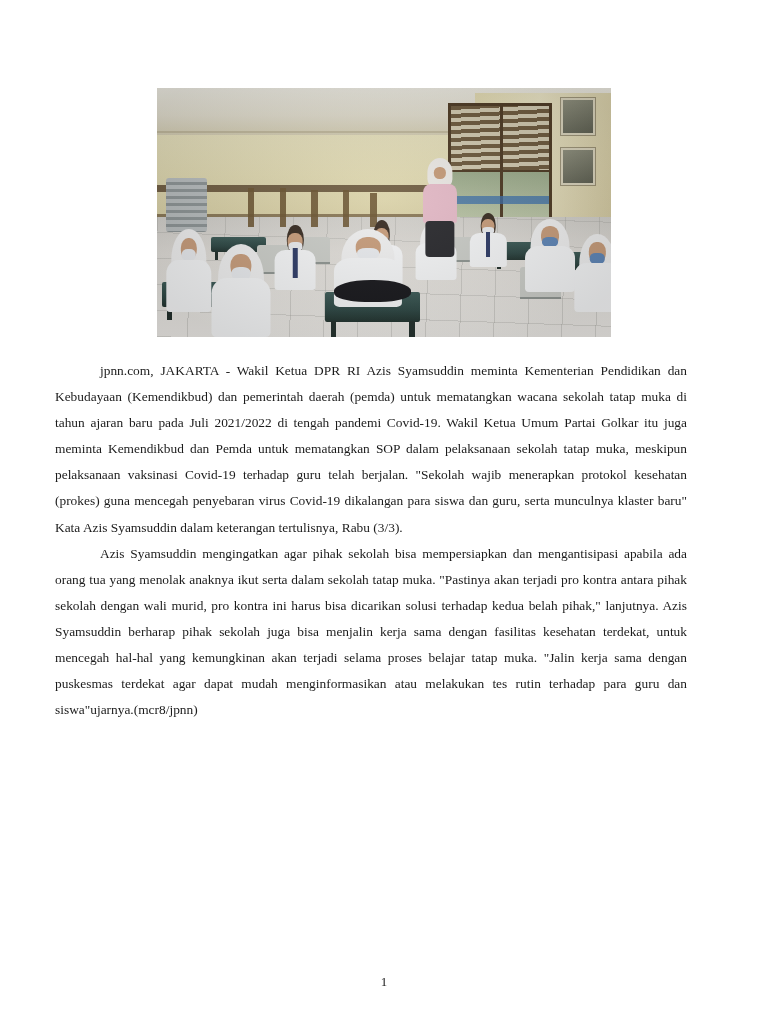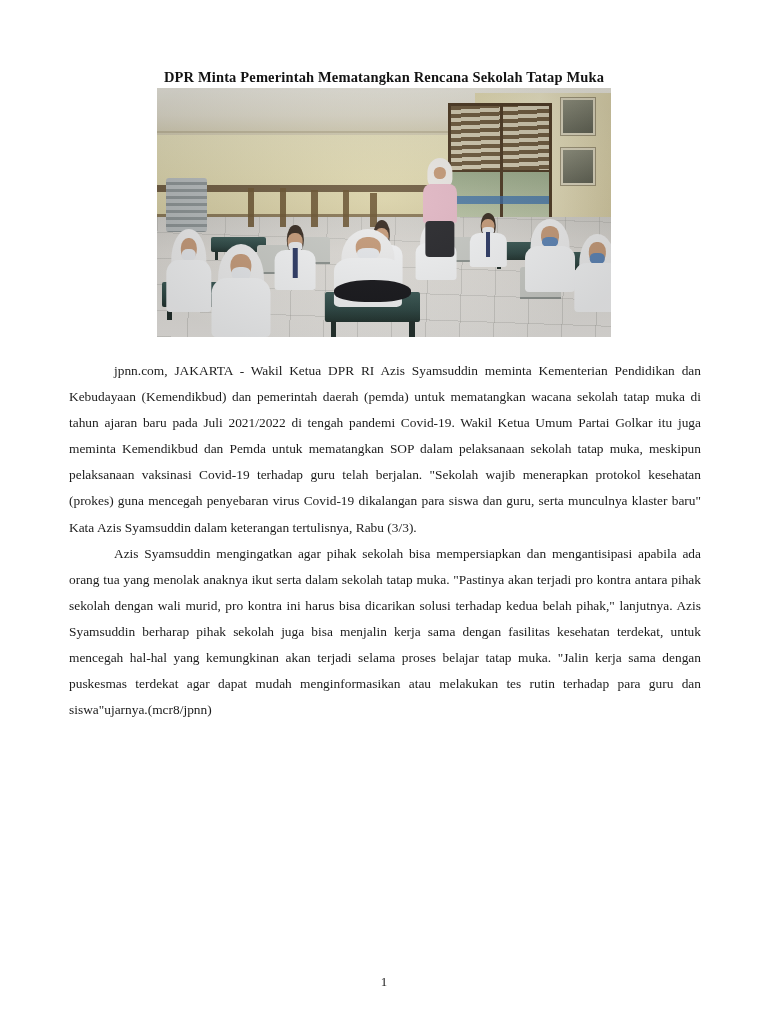--- a/index.html
+++ b/index.html
@@ -214,21 +214,21 @@
   }
   .photo-shade {
     position:absolute; inset:0;
     background: radial-gradient(ellipse at 50% 45%, rgba(255,255,255,.06), rgba(0,0,0,.12) 85%);
     pointer-events:none;
   }
 
   
   .article {
     position: absolute;
-    left: 69px;
+    left: 55px;
     top: 358px;
     width: 632px;
     font-size: 13.4px;
     line-height: 26.1px;
     text-align: justify;
     text-justify: inter-word;
     color: #1b1b1b;
   }
   .article p {
     margin: 0;
@@ -252,21 +252,20 @@
     text-align: center;
     font-size: 13px;
     color: #1b1b1b;
   }
 </style>
 </head>
 <body>
 
 <div class="page">
 
-  <h1 class="doc-title">DPR Minta Pemerintah Mematangkan Rencana Sekolah Tatap Muka</h1>
 
   <figure class="photo-figure" style="margin:0;">
     <div class="photo">
       <div class="ceiling"></div>
       <div class="wall-back"></div>
       <div class="wall-right"></div>
 
       <div class="rail"></div>
       <div class="rail2"></div>
 

